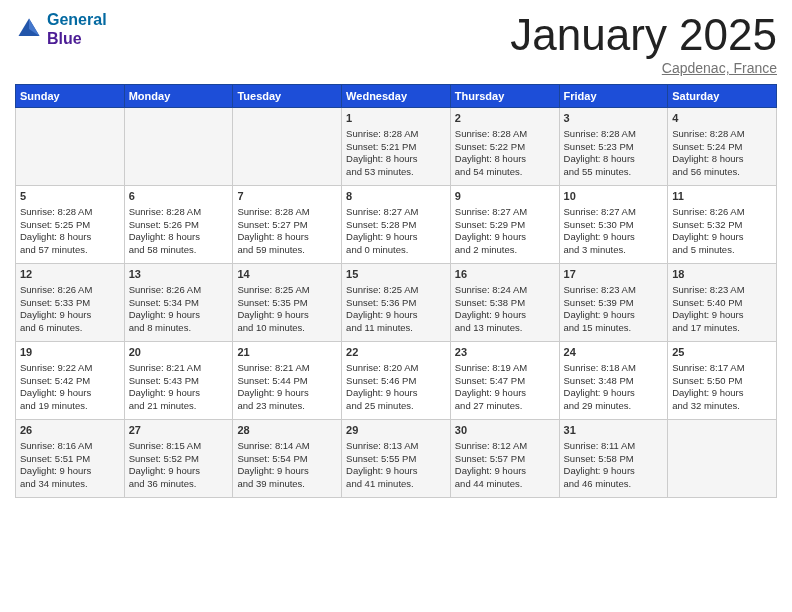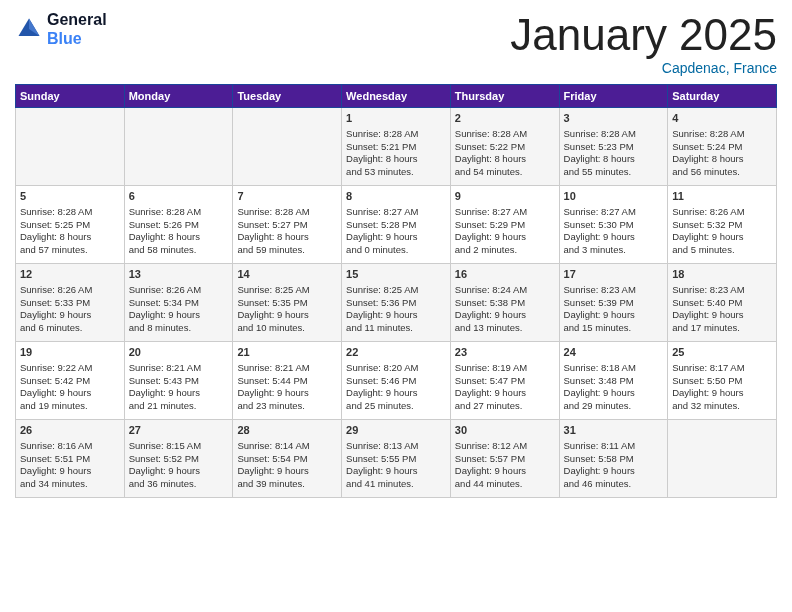--- a/index.html
+++ b/index.html
@@ -23,45 +23,46 @@
     .logo {
       display: flex;
       align-items: center;
       gap: 4px;
     }
     .logo-text {
       font-size: 16px;
       font-weight: bold;
       line-height: 1.2;
     }
-    .logo-general { color: #0f172a; }
-    .logo-blue { color: #3b82f6; }
+    .logo-general { color: #0369a1; }
+    .logo-blue { color: #4c1d95; }
     .logo-icon {
       width: 28px;
       height: 28px;
     }
     .title-block {
       text-align: right;
     }
     .month-title {
       font-size: 44px;
       color: #222;
       font-weight: normal;
     }
     .location {
       font-size: 14px;
-      color: #0369a1;
+      color: #737373;
+      text-decoration: underline;
     }
     .calendar {
       width: 100%;
       border-collapse: collapse;
       font-size: 10px;
     }
     .calendar thead th {
-      background-color: #4c1d95;
+      background-color: #1d4ed8;
       color: #fff;
       padding: 5px 4px;
       text-align: left;
       font-size: 11px;
       font-weight: bold;
       border: 1px solid #1a4499;
       margin-top: 17px;
     }
     .calendar tbody td {
       border: 1px solid #ccc;

